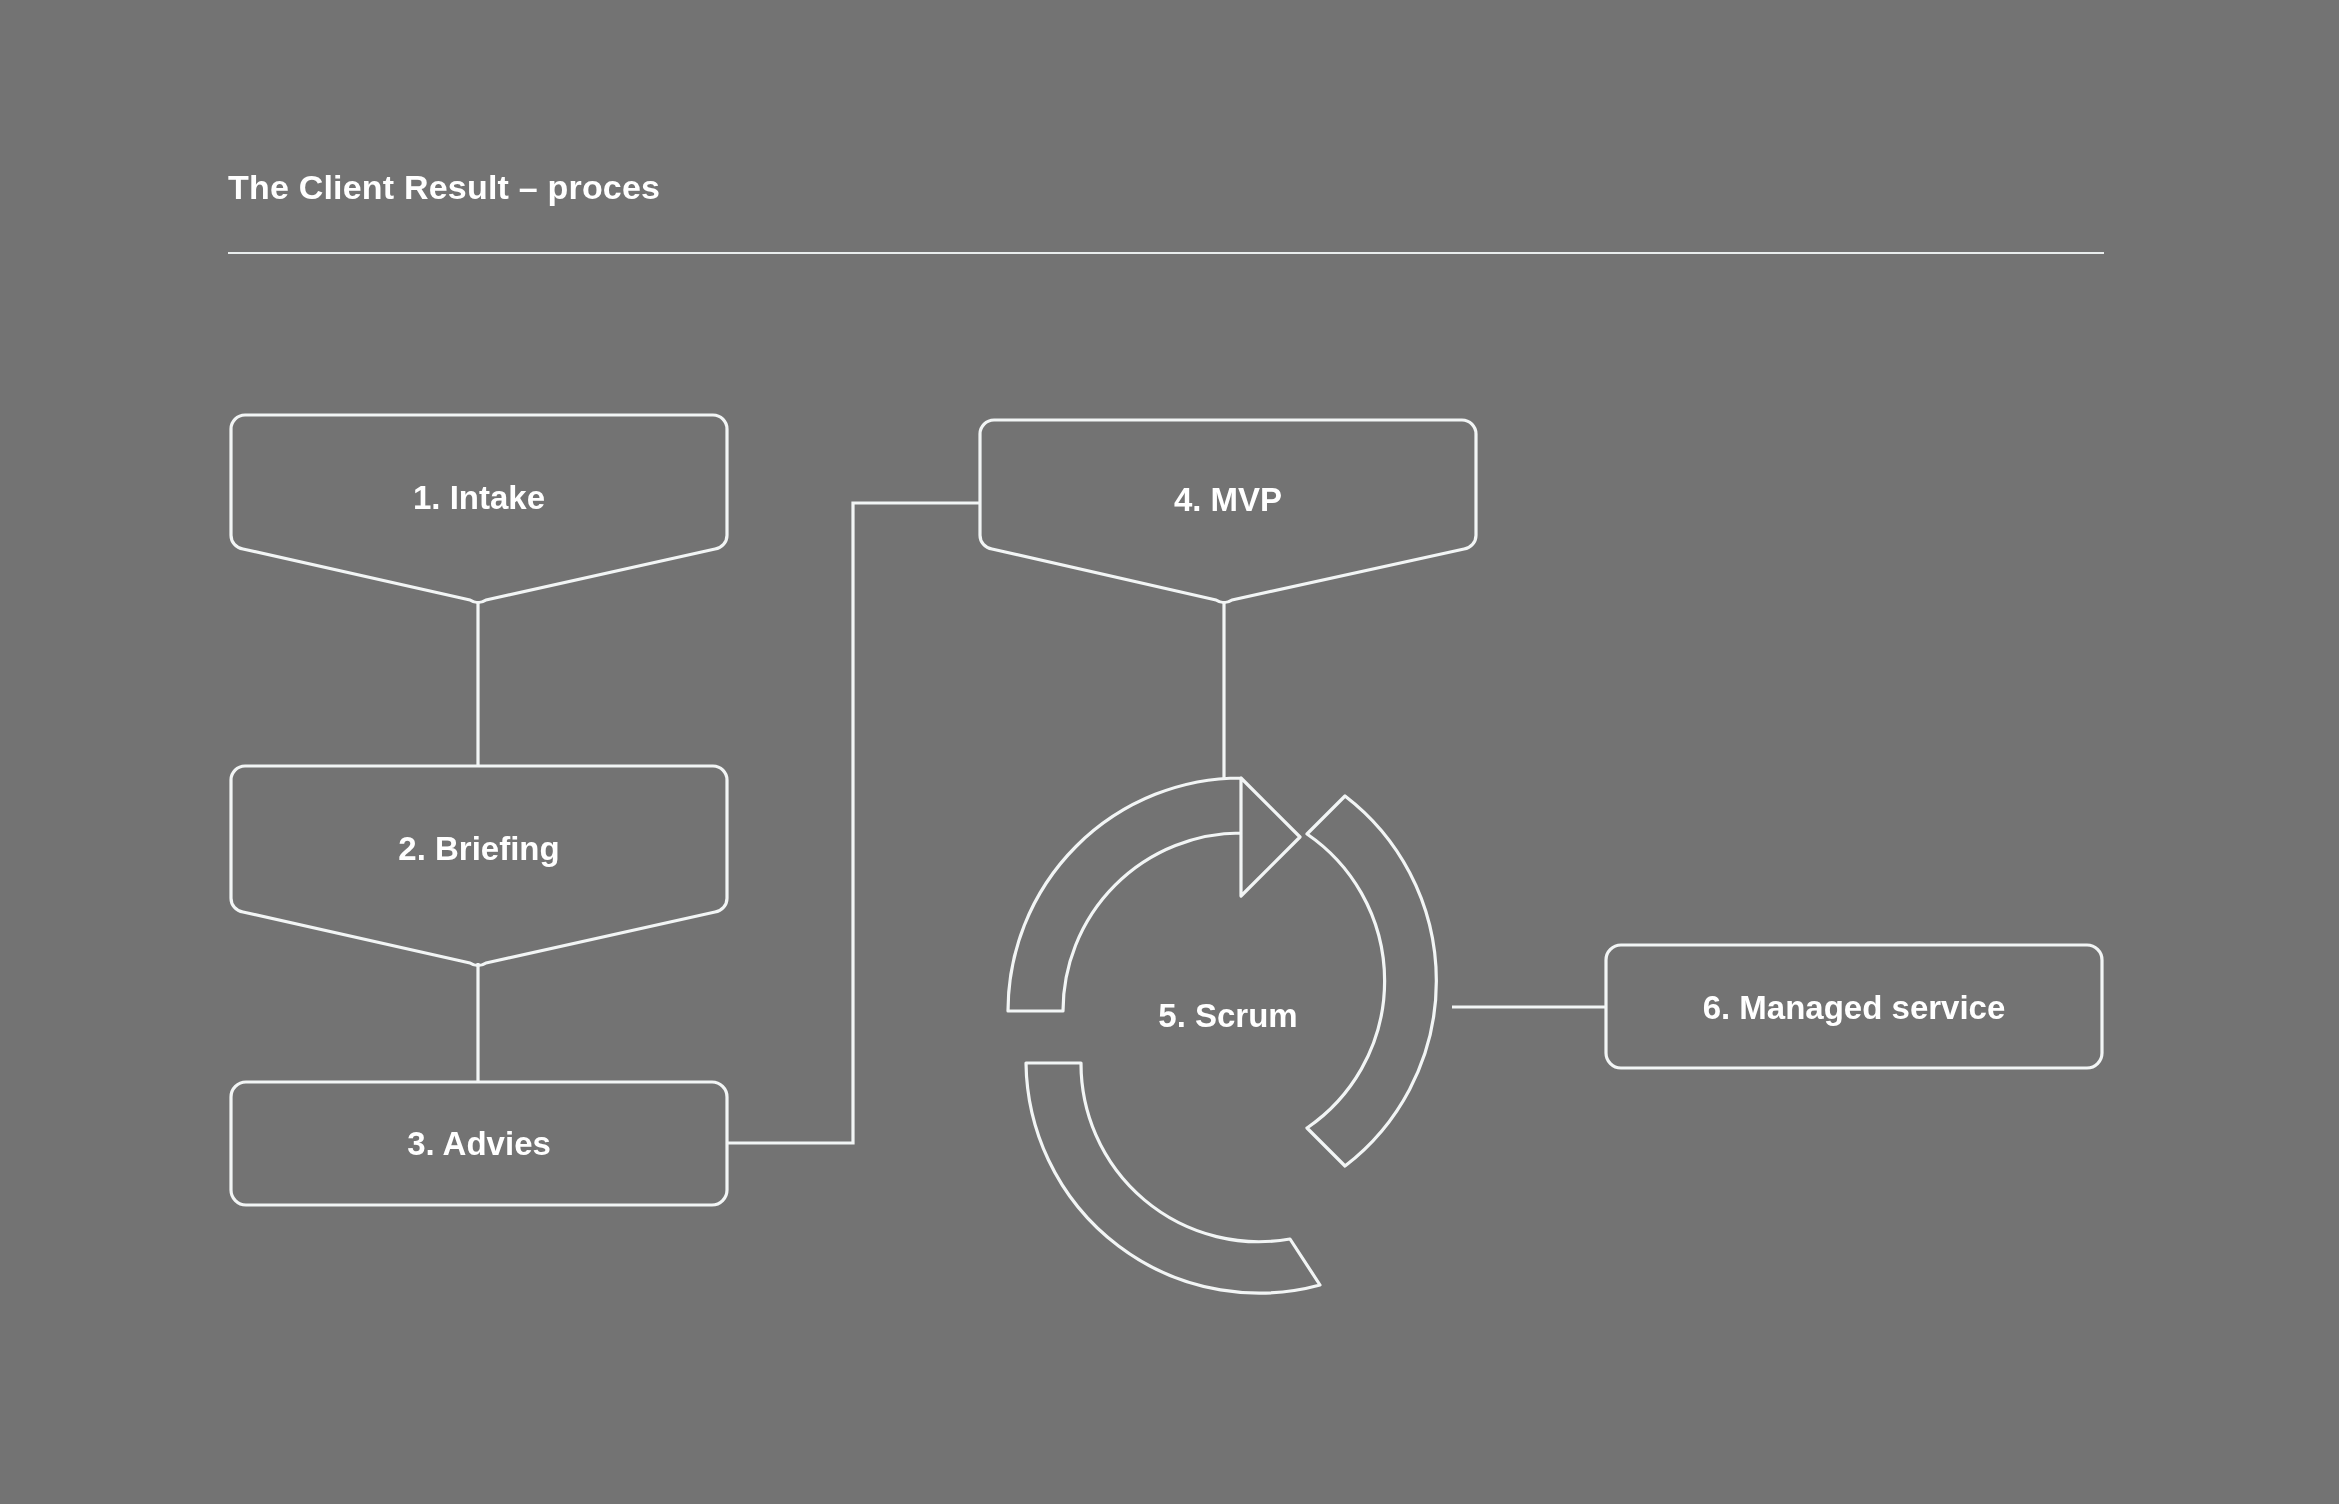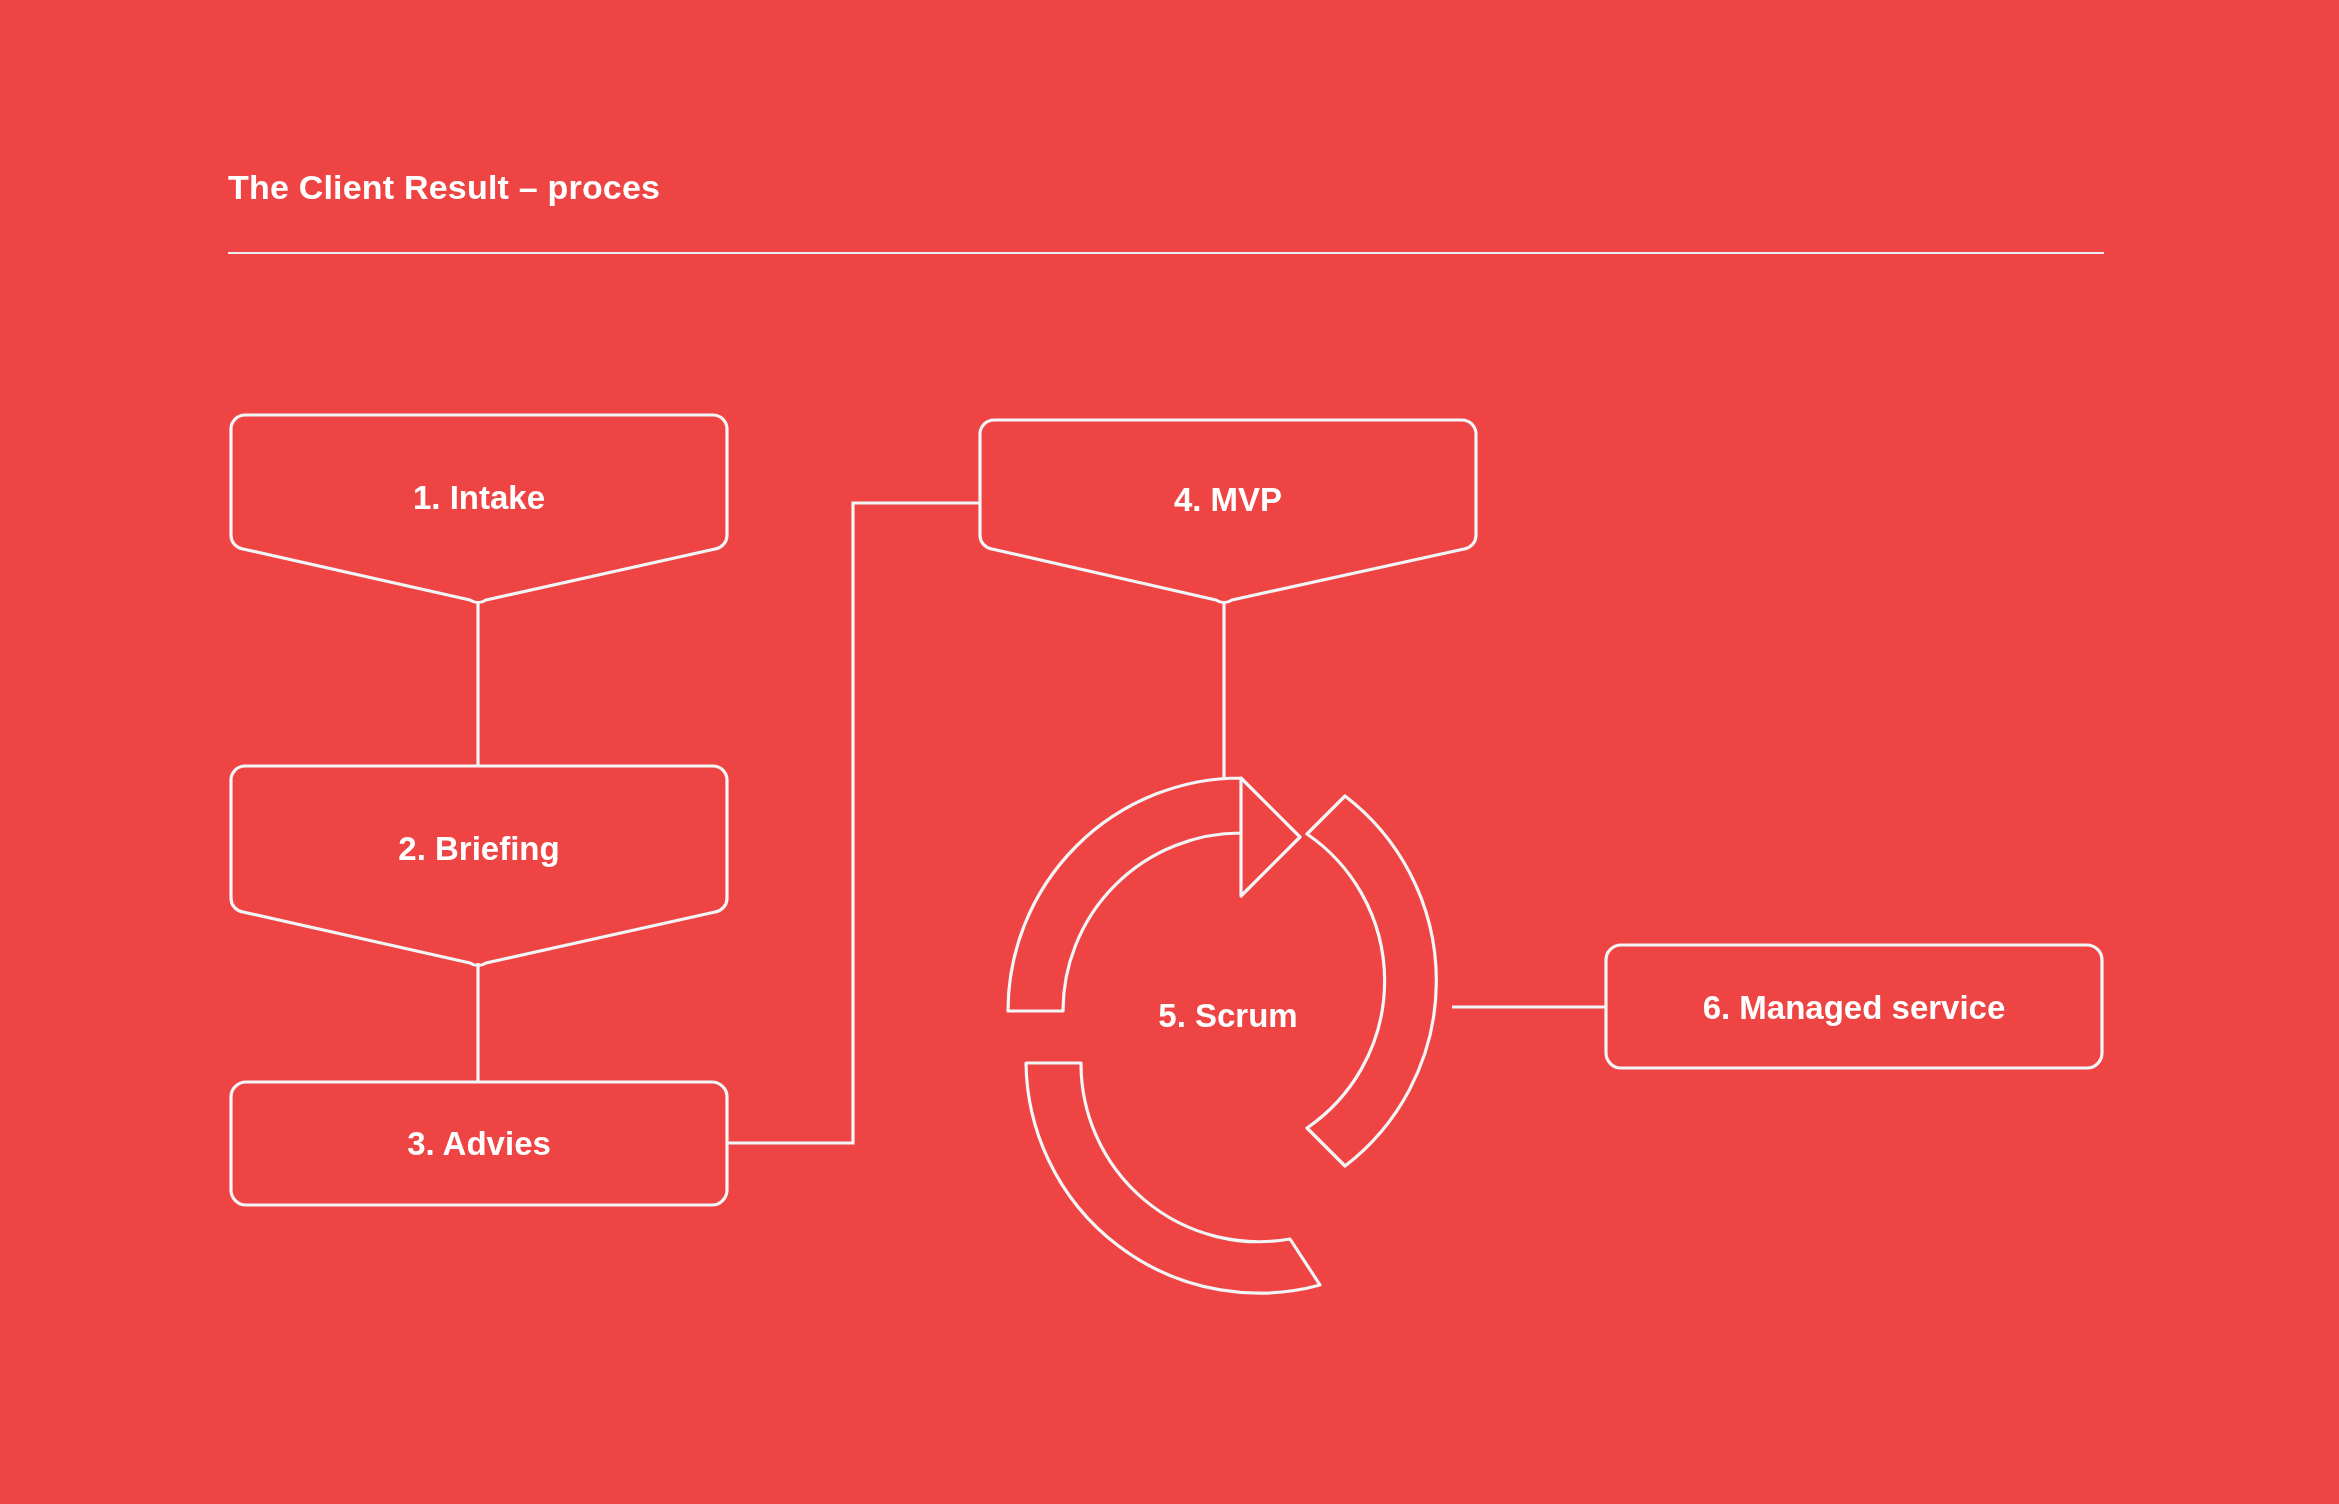--- a/index.html
+++ b/index.html
@@ -10,21 +10,21 @@
   body {
     width: 2339px;
     height: 1504px;
     overflow: hidden;
     font-family: "Liberation Sans", sans-serif;
     position: relative;
   }
   .stage {
     position: absolute;
     inset: 0;
-    background: #ef4444;
+    background: #737373;
   }
   .title {
     position: absolute;
     left: 228px;
     top: 168px;
     font-size: 34px;
     font-weight: bold;
     color: #ffffff;
     letter-spacing: 0.2px;
     white-space: nowrap;

